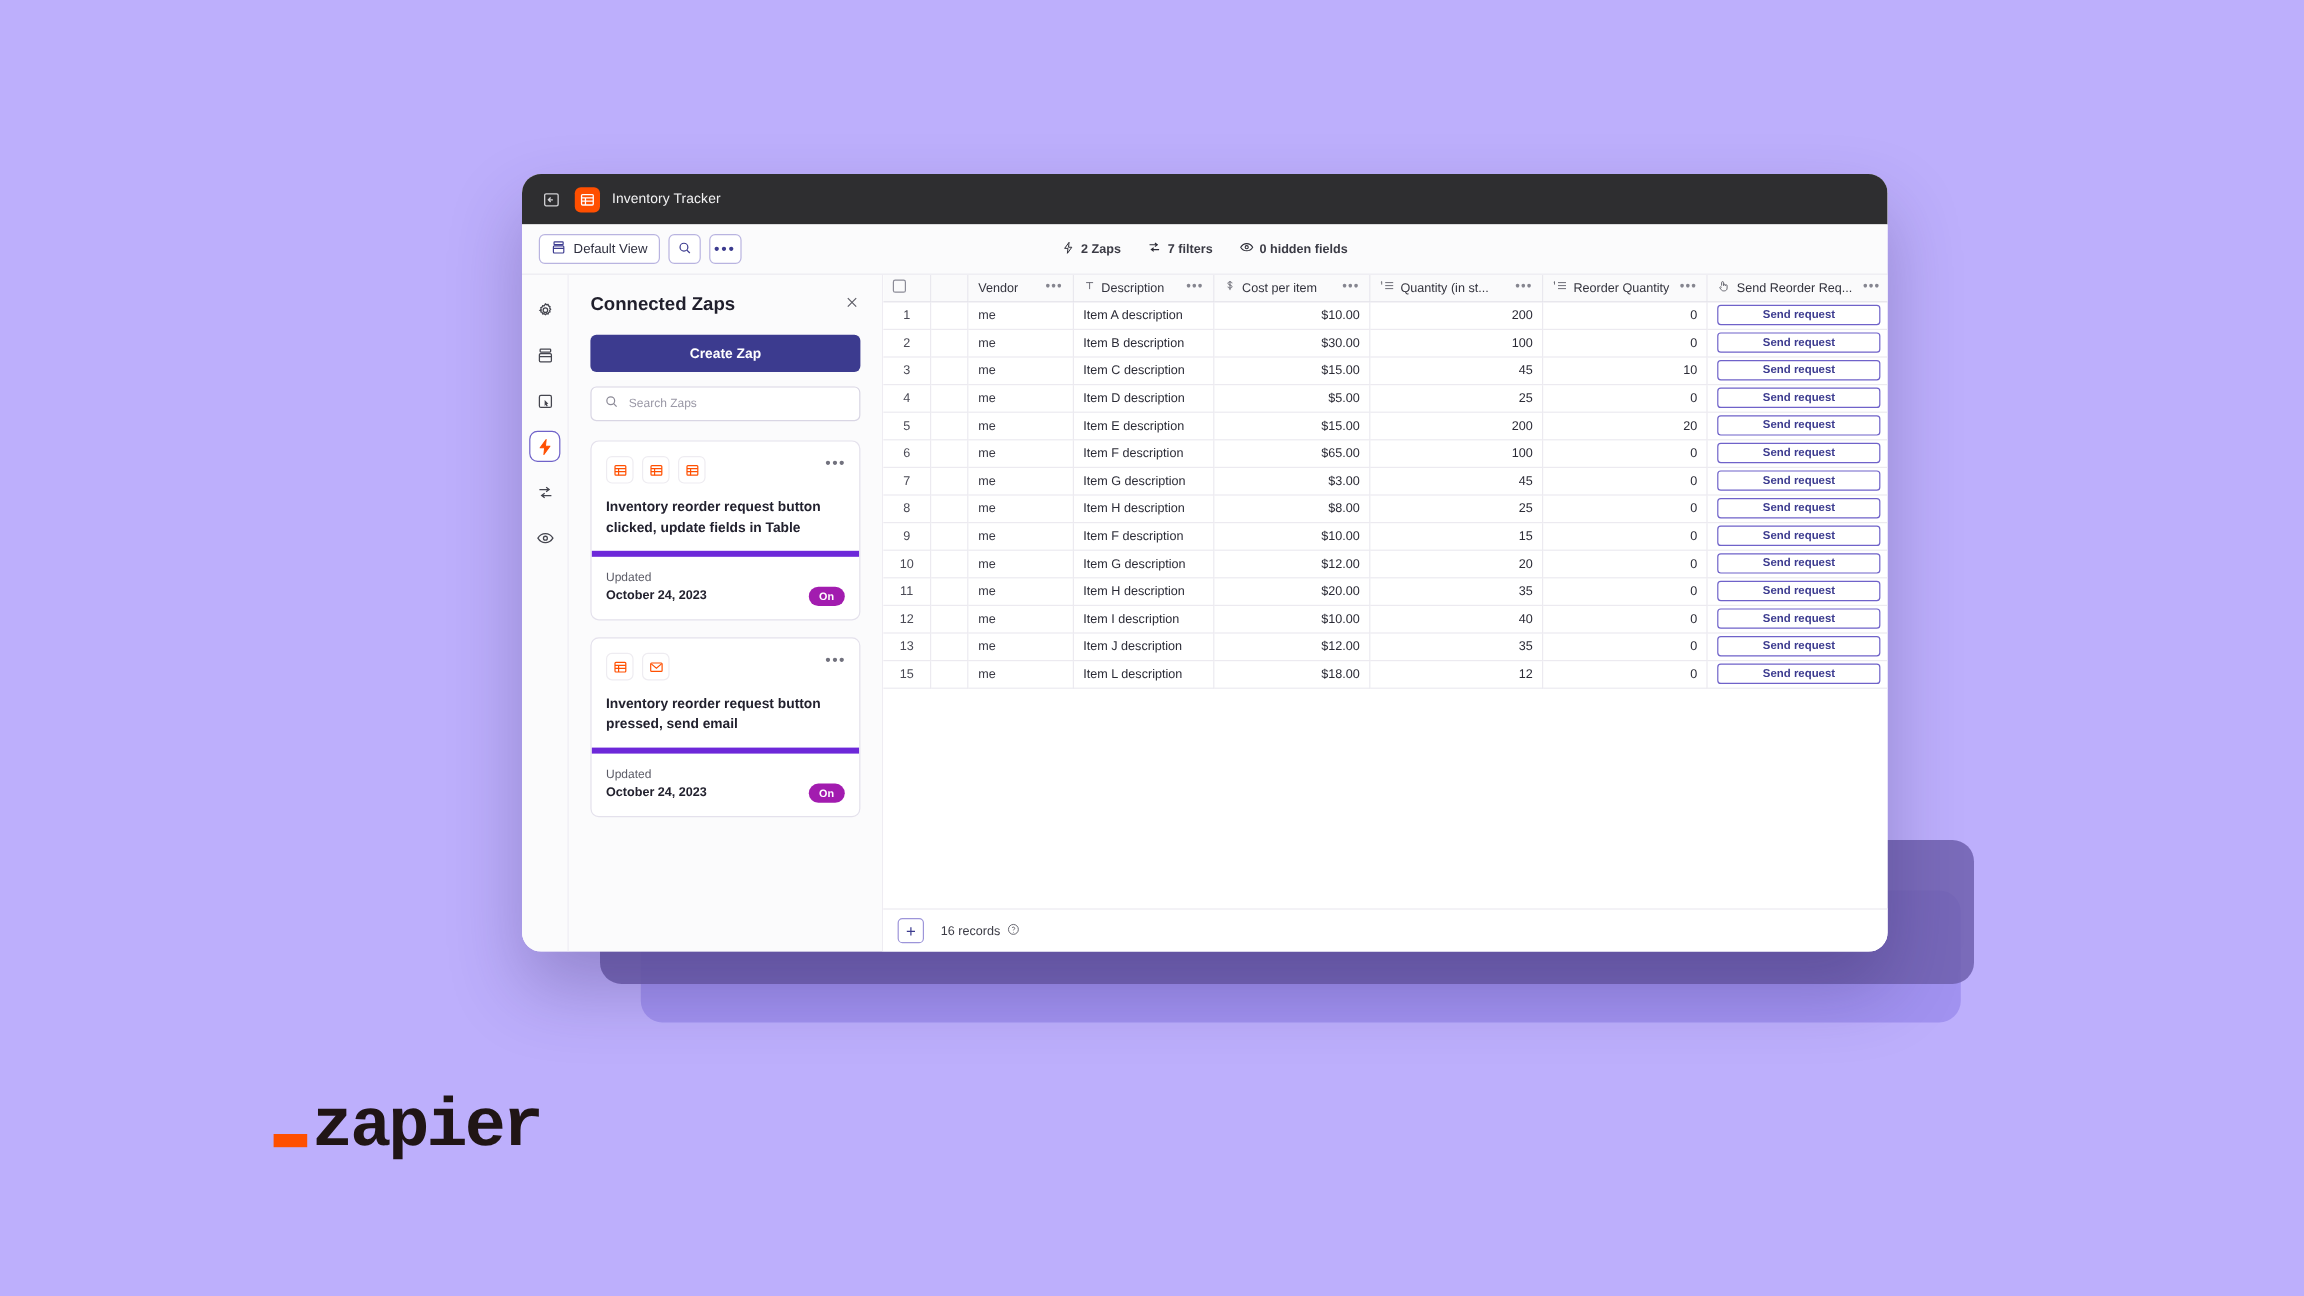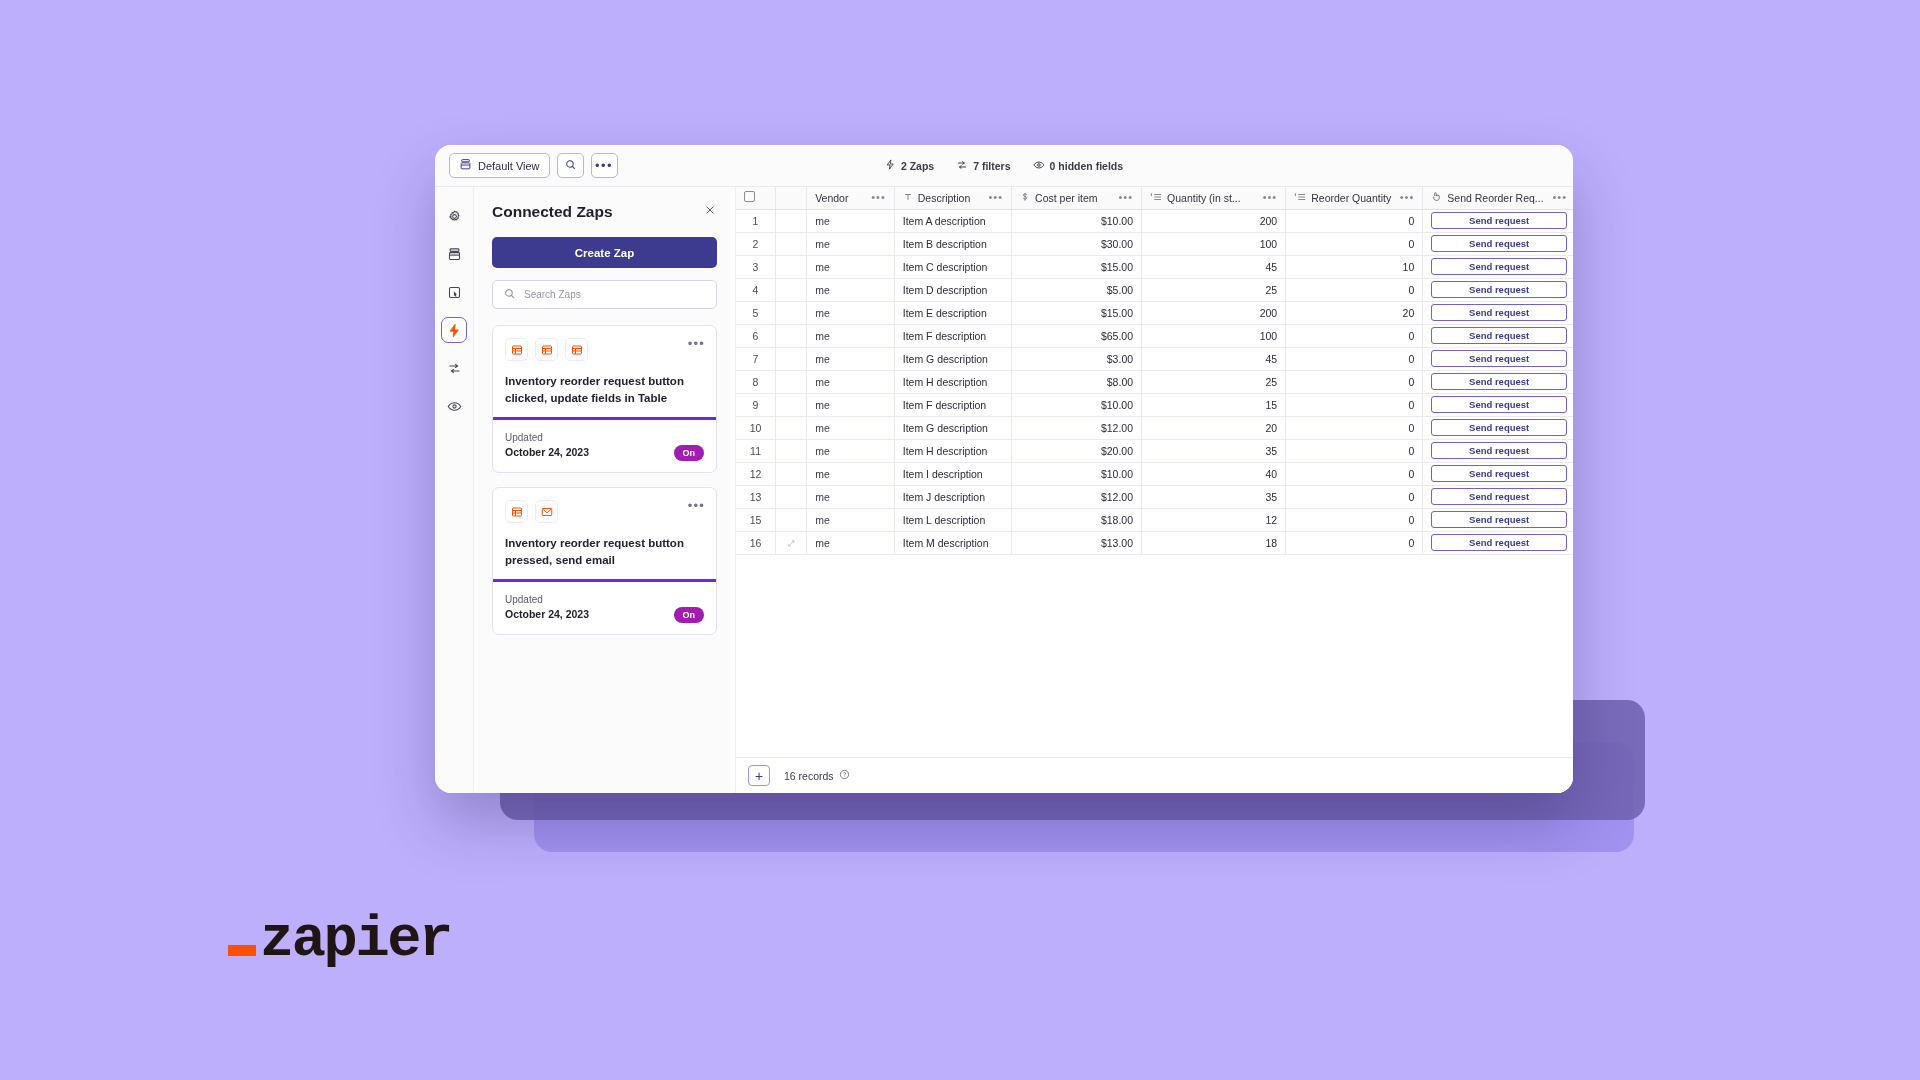--- a/index.html
+++ b/index.html
@@ -167,21 +167,21 @@
   }
   .zap-dots {
     position: absolute; right: 11px; top: 11px;
     color: #72727e; font-size: 13px; letter-spacing: 1.2px; line-height: 1;
   }
   .zap-title {
     font-size: 11.5px; font-weight: 700; color: #22212e;
     line-height: 1.45;
   }
   .zap-card-bottom {
-    border-top: 3px solid #6d28d9;
+    border-top: 5px solid #6d28d9;
     padding: 10px 12px 11px 12px;
     display: flex; align-items: flex-end; justify-content: space-between;
   }
   .zap-updated-label { font-size: 10px; color: #5b5b66; line-height: 1.5; }
   .zap-updated-date { font-size: 10.5px; font-weight: 700; color: #22212e; line-height: 1.5; }
   .zap-toggle {
     background: #a21caf; color: #fff;
     border-radius: 10px;
     font-size: 9px; font-weight: 700;
     padding: 3px 9px;
@@ -289,20 +289,35 @@
 </head>
 <body>
 
 <div class="stage">
 
   <div class="shadow-card shadow-back"></div>
   <div class="shadow-card shadow-mid"></div>
 
   <div class="app-window">
 
+    <div class="titlebar">
+      <div class="back-btn">
+        <svg width="15" height="15" viewBox="0 0 24 24" fill="none" stroke="currentColor" stroke-width="1.8">
+          <rect x="3" y="4" width="18" height="16" rx="2"></rect>
+            <path d="M14 12H8m3-3-3 3 3 3"></path>
+        </svg>
+      </div>
+      <div class="app-badge">
+        <svg width="13" height="13" viewBox="0 0 24 24" fill="none" stroke="#fff" stroke-width="2">
+          <rect x="3" y="4" width="18" height="16" rx="1.5"></rect>
+            <path d="M3 9h18M3 14h18M9 9v11"></path>
+        </svg>
+      </div>
+      <div class="titlebar-title">Inventory Tracker</div>
+    </div>
 
     <div class="toolbar">
       <div class="tb-btn">
         <span>
           <svg width="13" height="13" viewBox="0 0 24 24" fill="none" stroke="#3c3b8f" stroke-width="1.8">
             <rect x="5" y="3" width="14" height="4" rx="1"></rect>
               <rect x="4" y="9" width="16" height="11" rx="1.5"></rect>
               <path d="M4 13h16"></path>
           </svg>
         </span>
@@ -710,32 +725,20 @@
                   <td class="c-exp"></td>
                   <td class="c-name">me</td>
                   <td class="c-desc">Item L description</td>
                   <td class="c-cost">$18.00</td>
                   <td class="c-qty">12</td>
                   <td class="c-ro">0</td>
                   <td class="c-btn">
                     <div class="send-request">Send request</div>
                   </td>
                 </tr>
-                <tr>
-                  <td class="c-idx">16</td>
-                  <td class="c-exp"><span class="expand-glyph">⤢</span></td>
-                  <td class="c-name">me</td>
-                  <td class="c-desc">Item M description</td>
-                  <td class="c-cost">$13.00</td>
-                  <td class="c-qty">18</td>
-                  <td class="c-ro">0</td>
-                  <td class="c-btn">
-                    <div class="send-request">Send request</div>
-                  </td>
-                </tr>
               </tbody>
           </table>
         </div>
 
         <div class="table-footer">
           <div class="add-row-btn">+</div>
           <div class="records-text">
             <span>16 records</span>
             <span>
               <svg width="11" height="11" viewBox="0 0 24 24" fill="none" stroke="#5e5e68" stroke-width="1.7">

